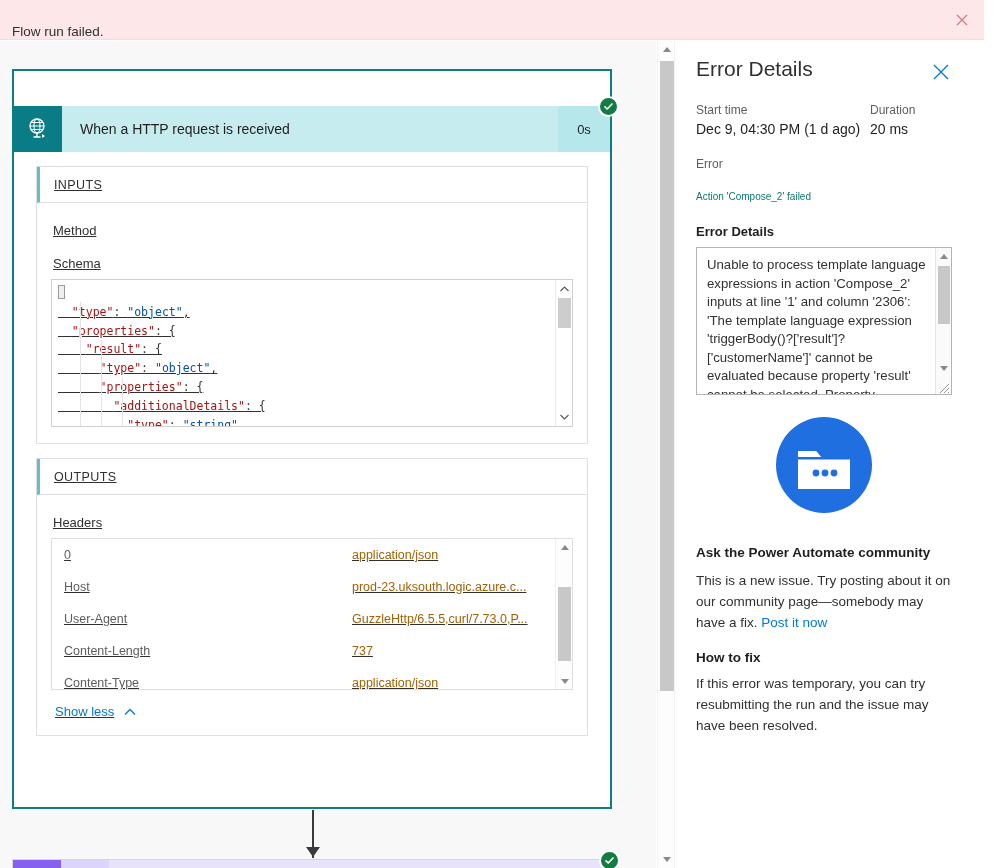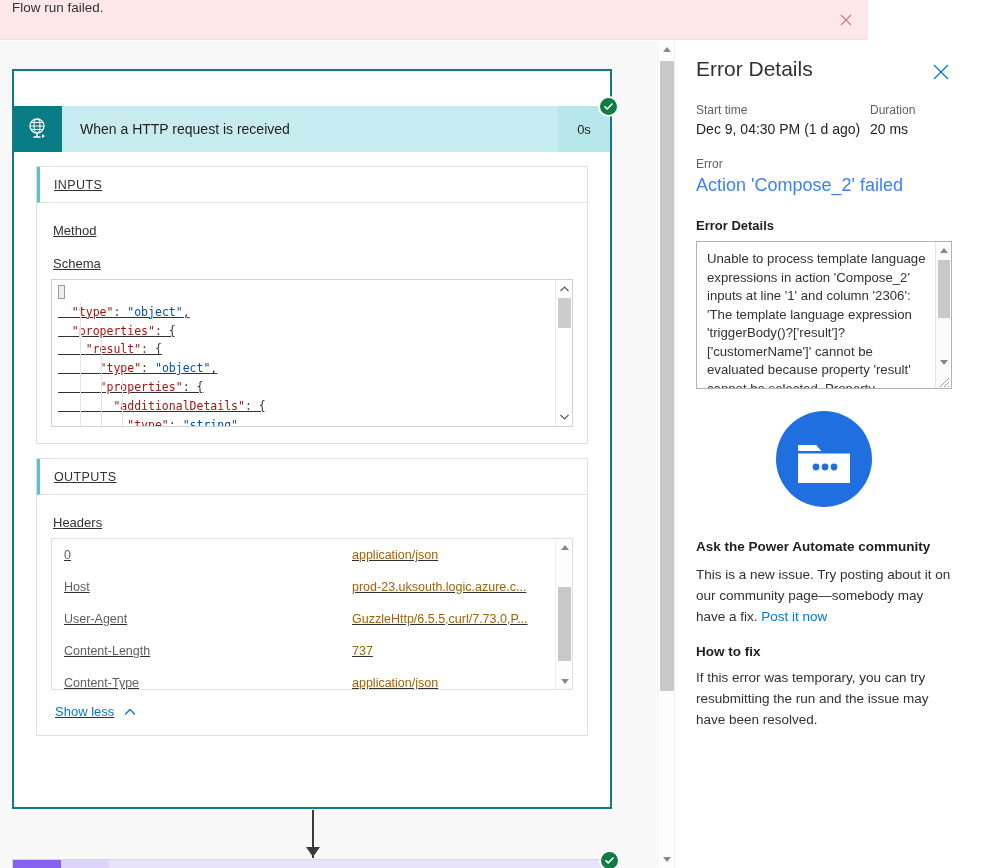--- a/index.html
+++ b/index.html
@@ -8,23 +8,23 @@
     width: 996px; height: 868px;
     font-family: "Liberation Sans", sans-serif;
     background: #ffffff;
     overflow: hidden;
     position: relative;
     color: #323130;
   }
 
   
   .alert-bar {
-    position: absolute; left:0; top:0; width:868px; height:40px;
+    position: absolute; left:0; top:0; width:984px; height:40px;
     background: #fde7e9;
-    display:flex; align-items:flex-start;
+    display:flex; align-items:flex-end;
     border-bottom: 1px solid #f6dadd;
   }
   .alert-text {
     margin-left: 12px; font-size: 13.5px; color: #323130;
   }
   .alert-close {
     position:absolute; right:12px; top:10px;
     width:20px; height:20px; cursor:pointer;
   }
   .alert-close svg { display:block; }
@@ -201,21 +201,21 @@
   .panel-close { width:22px; height:22px; cursor:pointer; margin-top:4px; }
   .panel-close svg { display:block; }
 
   .meta-row { display:flex; margin-top:20px; }
   .meta-col-a { flex:1; }
   .meta-col-b { width:82px; }
   .meta-label { font-size:12px; color:#605e5c; margin-bottom:4px; }
   .meta-value { font-size:14px; color:#201f1e; }
 
   .err-label { font-size:12px; color:#605e5c; margin-top:20px; }
-  .err-value { font-size:18px; color:#3b82f6; margin-top:4px; }
+  .err-value { font-size:10px; color:#0f766e; margin-top:20px; }
 
   .errdet-label { font-size:13px; font-weight:bold; color:#201f1e; margin-top:22px; }
 
   .err-box {
     position:relative; margin-top:8px; border:1px solid #b3b3b3;
     height:148px; overflow:hidden; background:#ffffff;
   }
   .err-text {
     padding:8px 24px 0 10px; font-size:13.2px; line-height:18.5px; color:#323130;
   }

